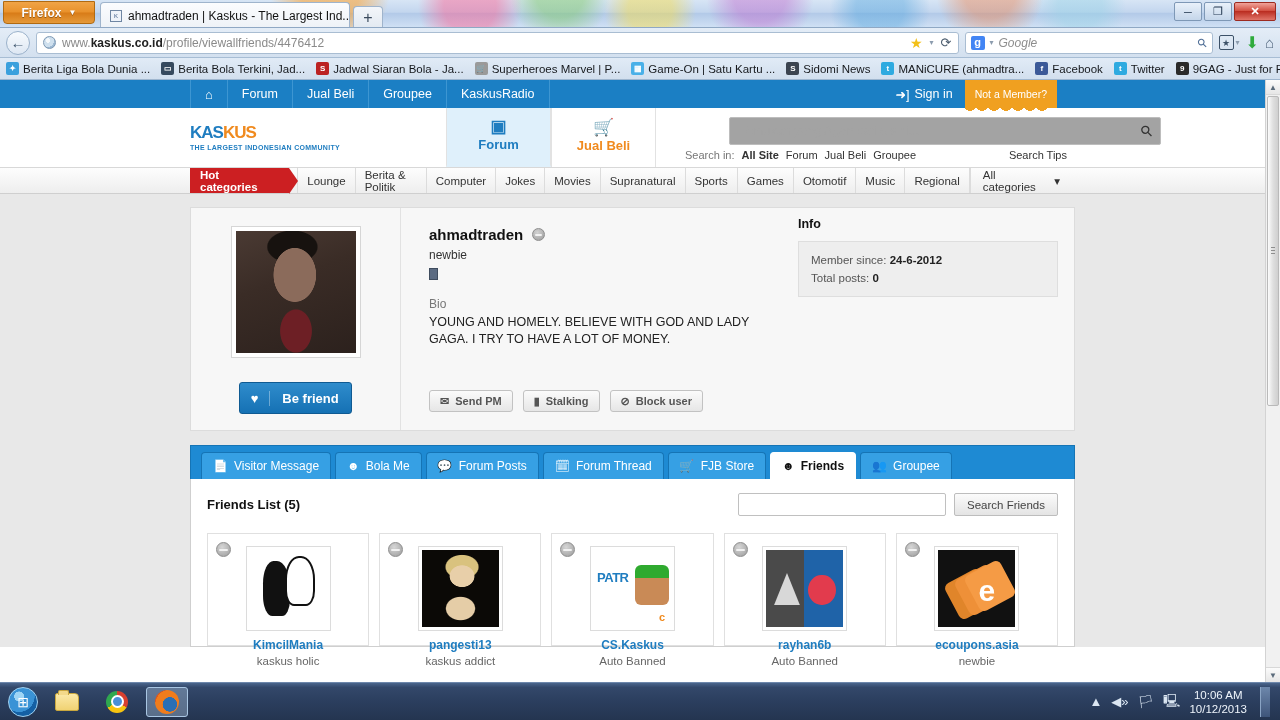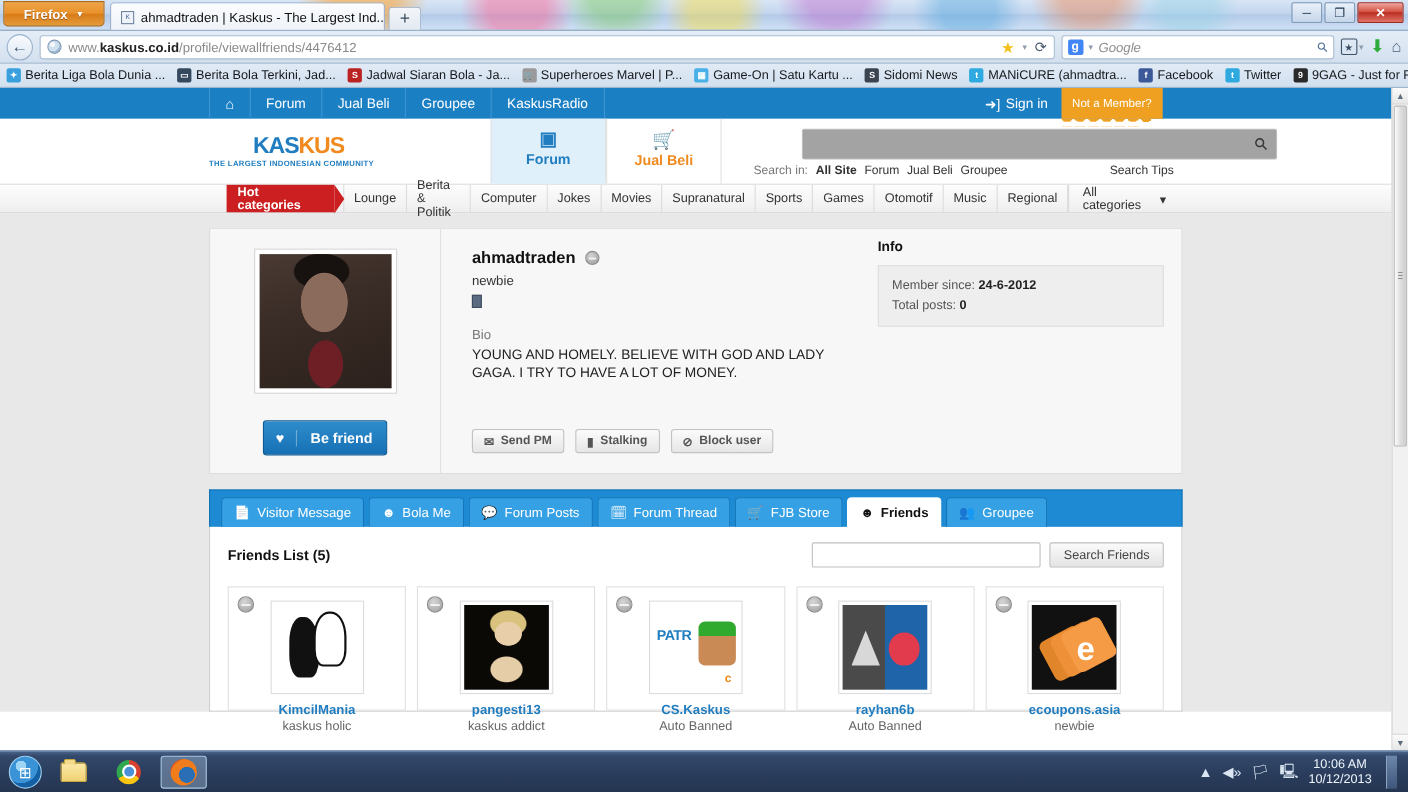--- a/index.html
+++ b/index.html
@@ -174,21 +174,21 @@
       radial-gradient(circle at 65px -3px, #f0a020 0 6px, transparent 6px),
       radial-gradient(circle at 77px -3px, #f0a020 0 6px, transparent 6px);
   }
 
   
   .k-header {
     height:60px; background:#fff; display:flex; align-items:stretch;
     border-bottom:1px solid #d8d8d8; padding-left:190px;
   }
   .k-logo { display:flex; flex-direction:column; justify-content:center; width:256px; }
-  .k-logo-main { font-size:21px; font-weight:bold; letter-spacing:-1px; line-height:1;margin-left:40px; }
+  .k-logo-main { font-size:17px; font-weight:bold; letter-spacing:-1px; line-height:1; }
   .k-logo-main .b { color:#1f7dc0; }
   .k-logo-main .o { color:#f08a1e; }
   .k-logo-sub { font-size:7px; color:#1f7dc0; letter-spacing:.3px; margin-top:3px; font-weight:bold;}
   .k-tab {
     width:105px; border-left:1px solid #e2e2e2; border-right:1px solid #e2e2e2;
     display:flex; flex-direction:column; align-items:center; justify-content:center;
     font-weight:bold; font-size:13px; padding-bottom:4px;
   }
   .k-tab.forum { background:#dff0fb; color:#1f7dc0; border-bottom:2px solid #dff0fb;}
   .k-tab.jualbeli { color:#f08a1e; }
@@ -213,21 +213,21 @@
   .k-search-tips { margin-left:auto; color:#1f7dc0; }
 
   
   .k-cats {
     height:26px; background:linear-gradient(to bottom,#fdfdfd,#eeeeee);
     border-bottom:1px solid #cfcfcf;
     display:flex; align-items:stretch; padding-left:190px; font-size:11.5px;
   }
   .k-hot {
     position:relative; background:#cc1f22; color:#fff; font-weight:bold;
-    display:flex; align-items:center; padding:0 12px 0 10px; margin-right:8px;margin-left:16px;
+    display:flex; align-items:center; padding:0 12px 0 10px; margin-right:8px;
   }
   .k-hot::after {
     content:""; position:absolute; right:-9px; top:0; border-left:9px solid #cc1f22;
     border-top:13px solid transparent; border-bottom:13px solid transparent;
   }
   .k-cat {
     display:flex; align-items:center; padding:0 9px; color:#333;
     border-right:1px solid #dcdcdc;
   }
   .k-cat:first-of-type { border-left:1px solid #dcdcdc; }

